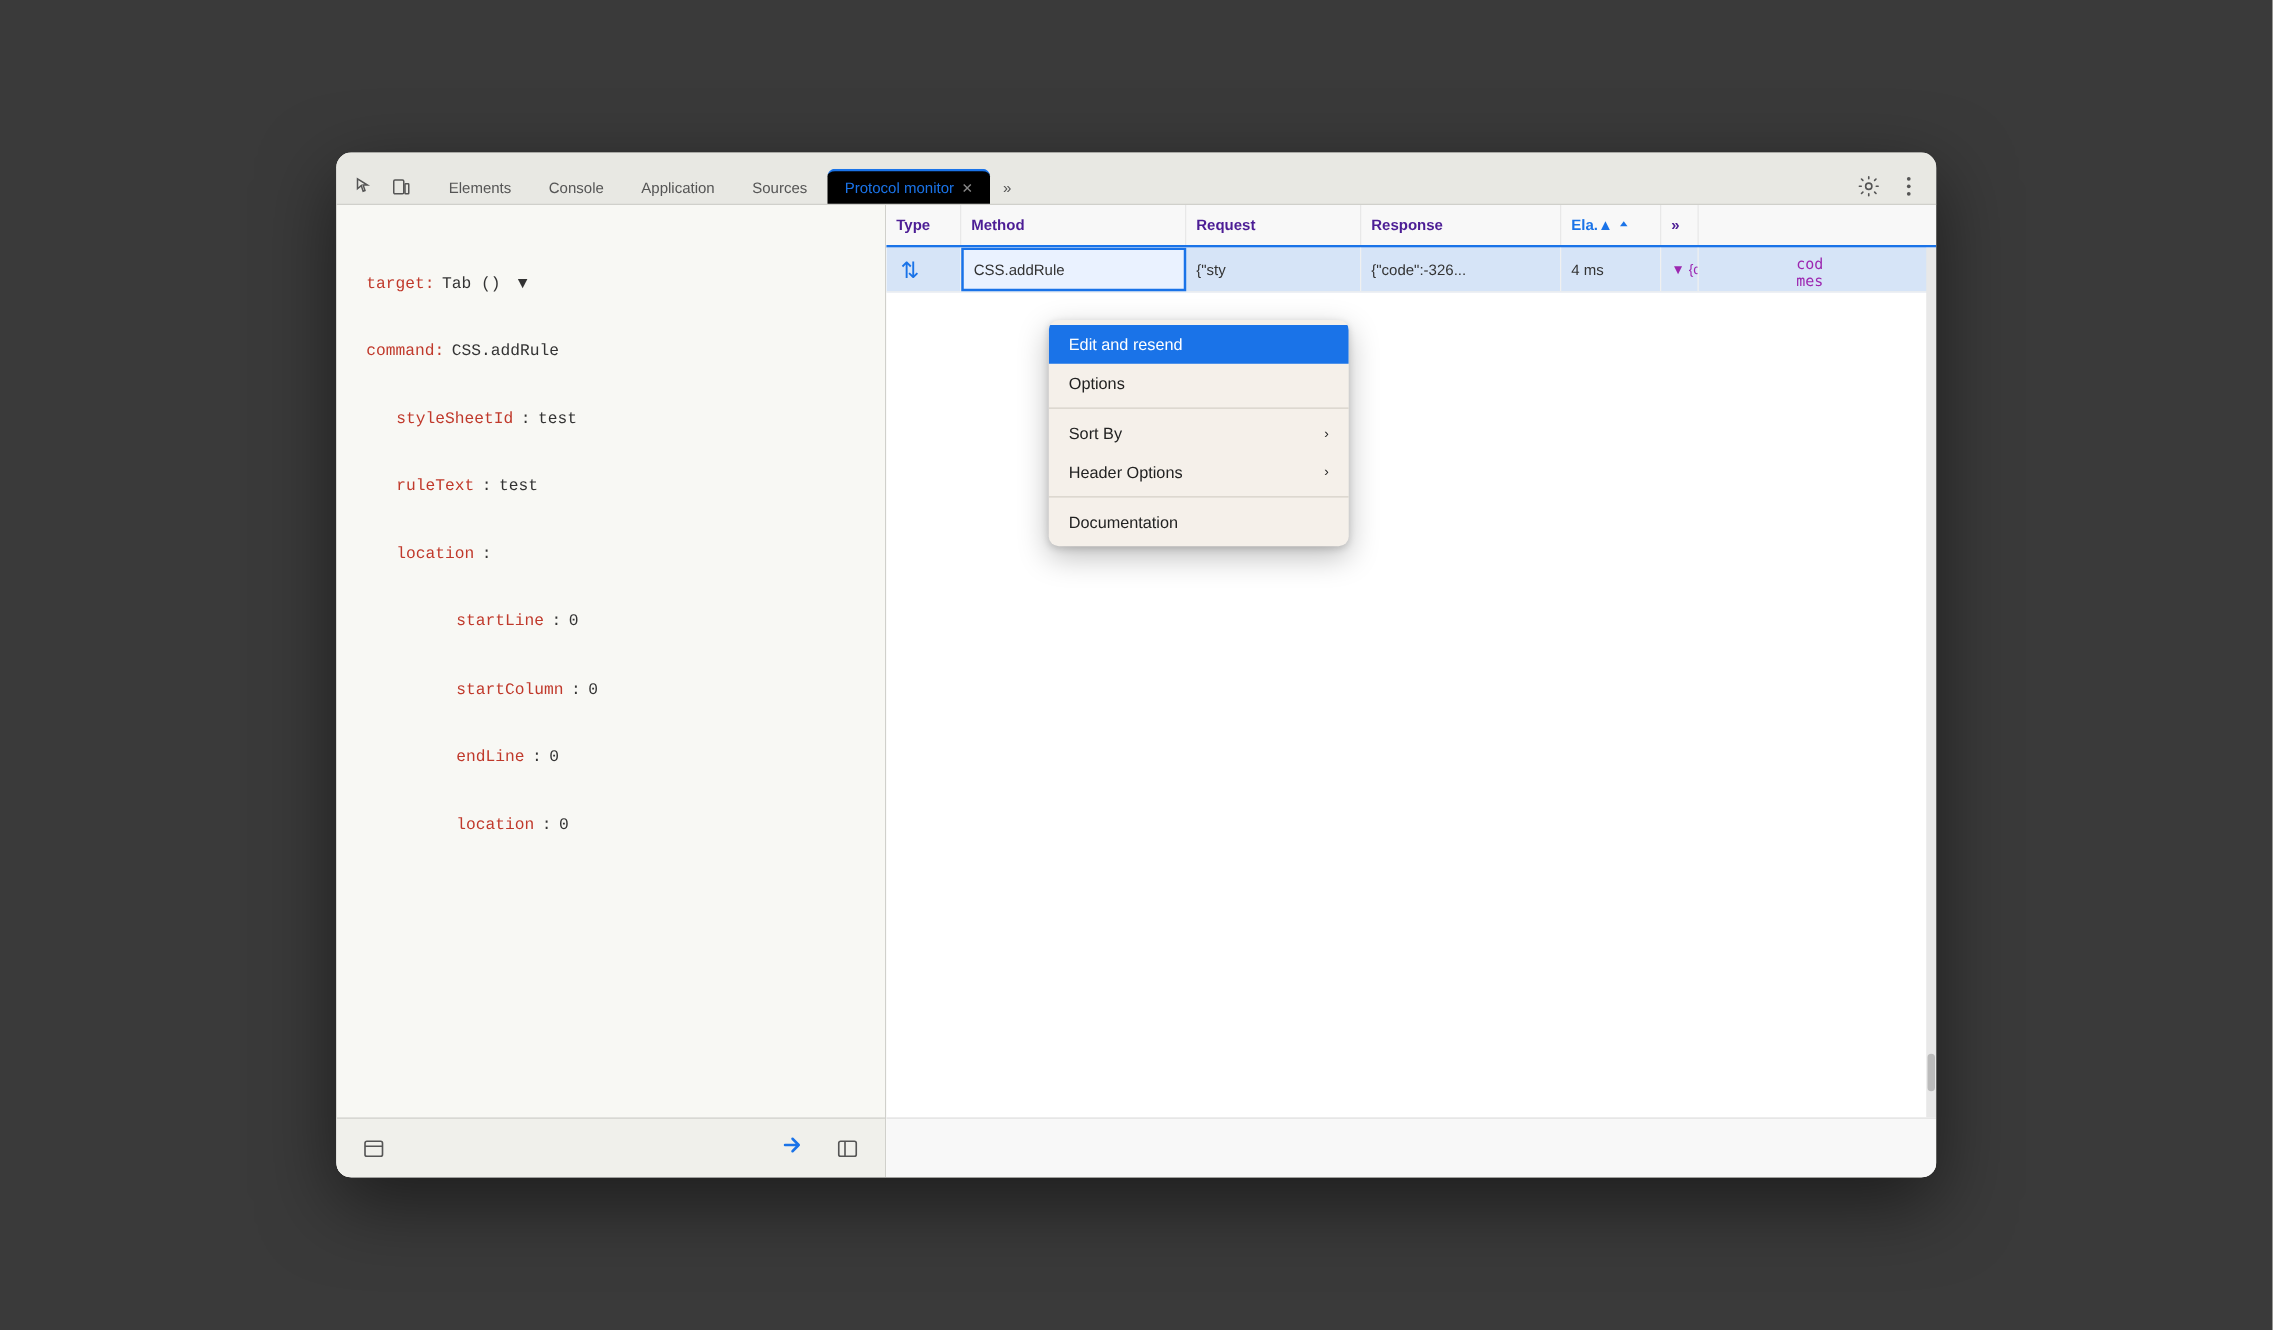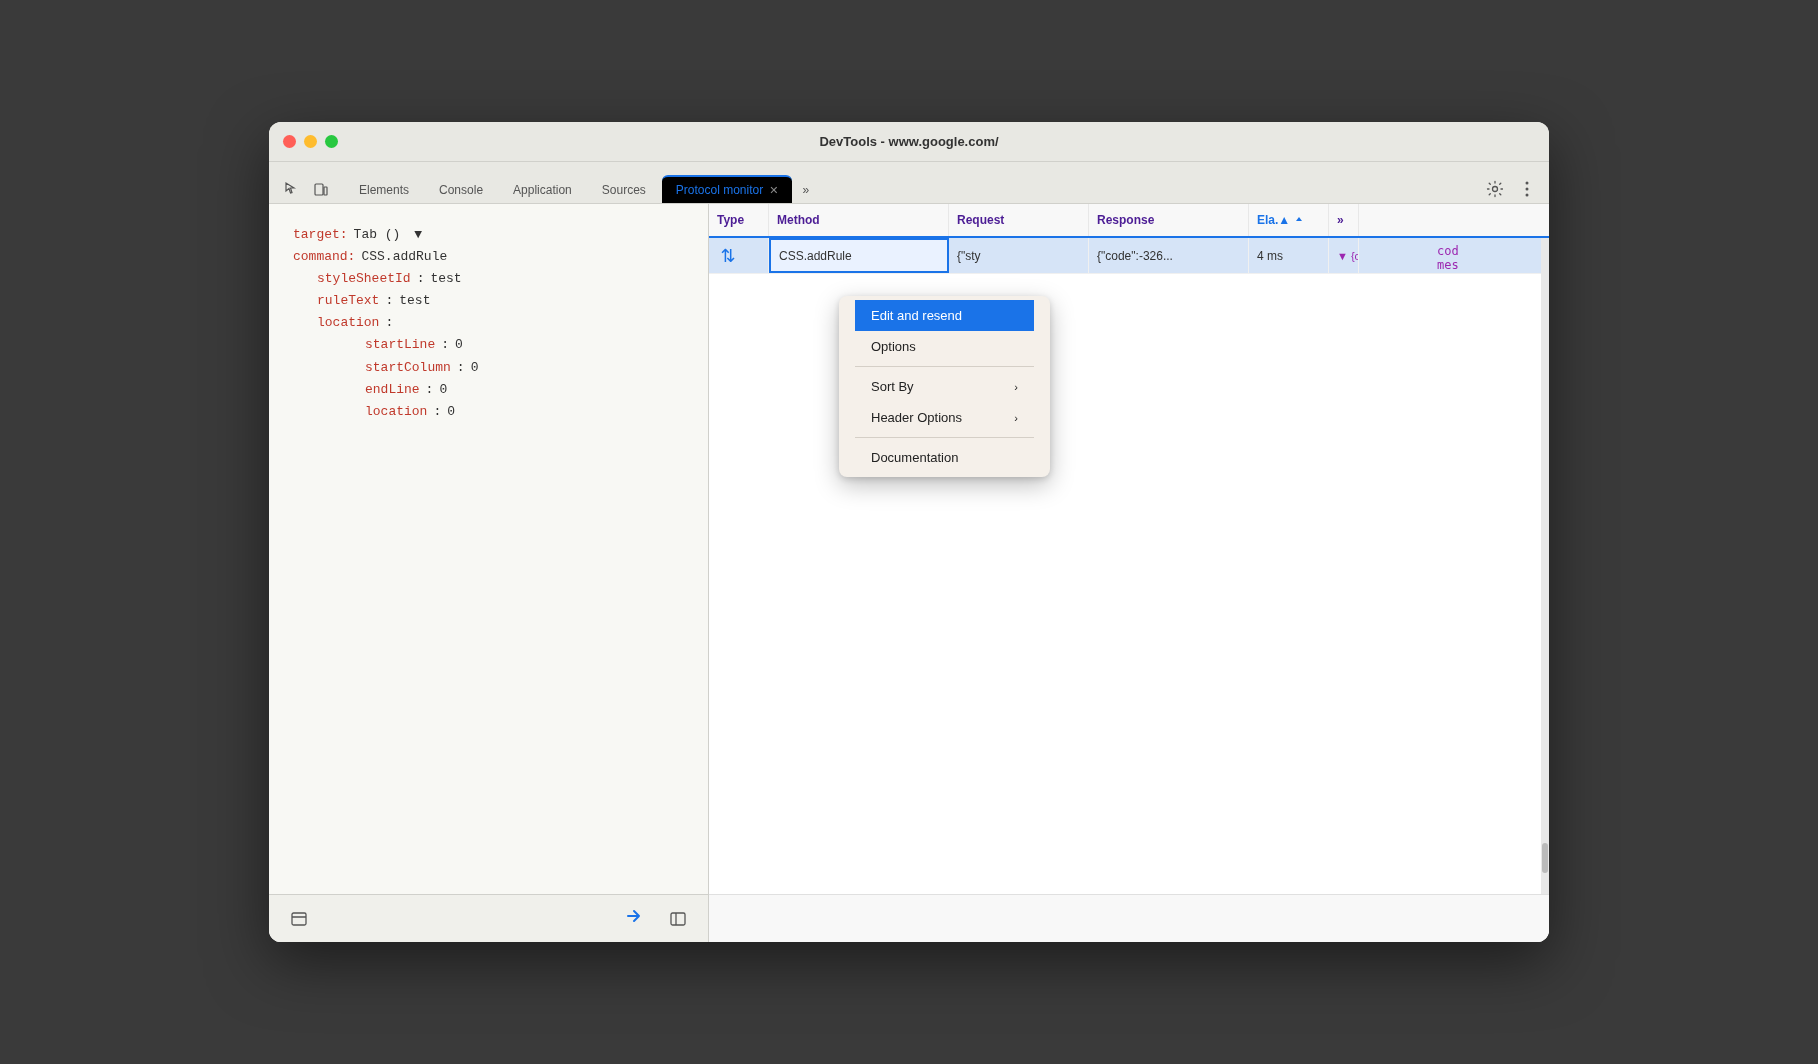--- a/index.html
+++ b/index.html
@@ -132,21 +132,21 @@
       overflow-y: auto;
       font-family: 'Menlo', 'Monaco', 'Courier New', monospace;
       font-size: 13px;
       line-height: 1.7;
     }
     .param-row {
       display: flex;
       align-items: baseline;
       gap: 6px;
     }
-    .param-key { color: #c0392b; }
+    .param-key { color: #c0392b; margin-top: 32px; }
     .param-colon { color: #333; }
     .param-value { color: #333; }
     .param-indent1 { margin-left: 24px; }
     .param-indent2 { margin-left: 72px; }
     .left-footer {
       height: 48px;
       border-top: 1px solid #d0d0cb;
       display: flex;
       align-items: center;
       padding: 0 16px;
@@ -265,26 +265,26 @@
       align-items: center;
       padding: 0 16px;
       background: #f8f8f8;
       flex-shrink: 0;
     }
     
     .context-menu {
       position: absolute;
       top: 58px;
       left: 130px;
-      width: 211px;
+      width: 240px;
       background: #f5f0ea;
       border-radius: 8px;
       box-shadow: 0 8px 24px rgba(0,0,0,0.25), 0 2px 6px rgba(0,0,0,0.15);
       z-index: 100;
-      padding: 4px 16px;
+      padding: 4px 0;
       overflow: hidden;
     }
     .cm-item {
       padding: 8px 16px;
       font-size: 13px;
       color: #222;
       cursor: pointer;
       display: flex;
       align-items: center;
       justify-content: space-between;
@@ -321,28 +321,20 @@
     .send-icon {
       color: #1a73e8;
       font-size: 20px;
     }
   </style>
 </head>
 <body>
 
 <div class="window">
 
-  <div class="title-bar">
-    <div class="traffic-lights">
-      <div class="traffic-light tl-close"></div>
-      <div class="traffic-light tl-min"></div>
-      <div class="traffic-light tl-max"></div>
-    </div>
-    <span class="title-bar-text">DevTools - www.google.com/</span>
-  </div>
 
   <div class="tab-bar">
     <div class="tab-bar-left">
       <div class="icon-btn">
         <svg width="16" height="16" viewBox="0 0 16 16" fill="none">
           <path d="M3 2L3 10L6 7.5L7.5 12L9 11.5L7.5 7L11 7Z" stroke="#555" stroke-width="1.2" fill="none"></path>
         </svg>
       </div>
       <div class="icon-btn">
         <svg width="16" height="16" viewBox="0 0 16 16" fill="none">

